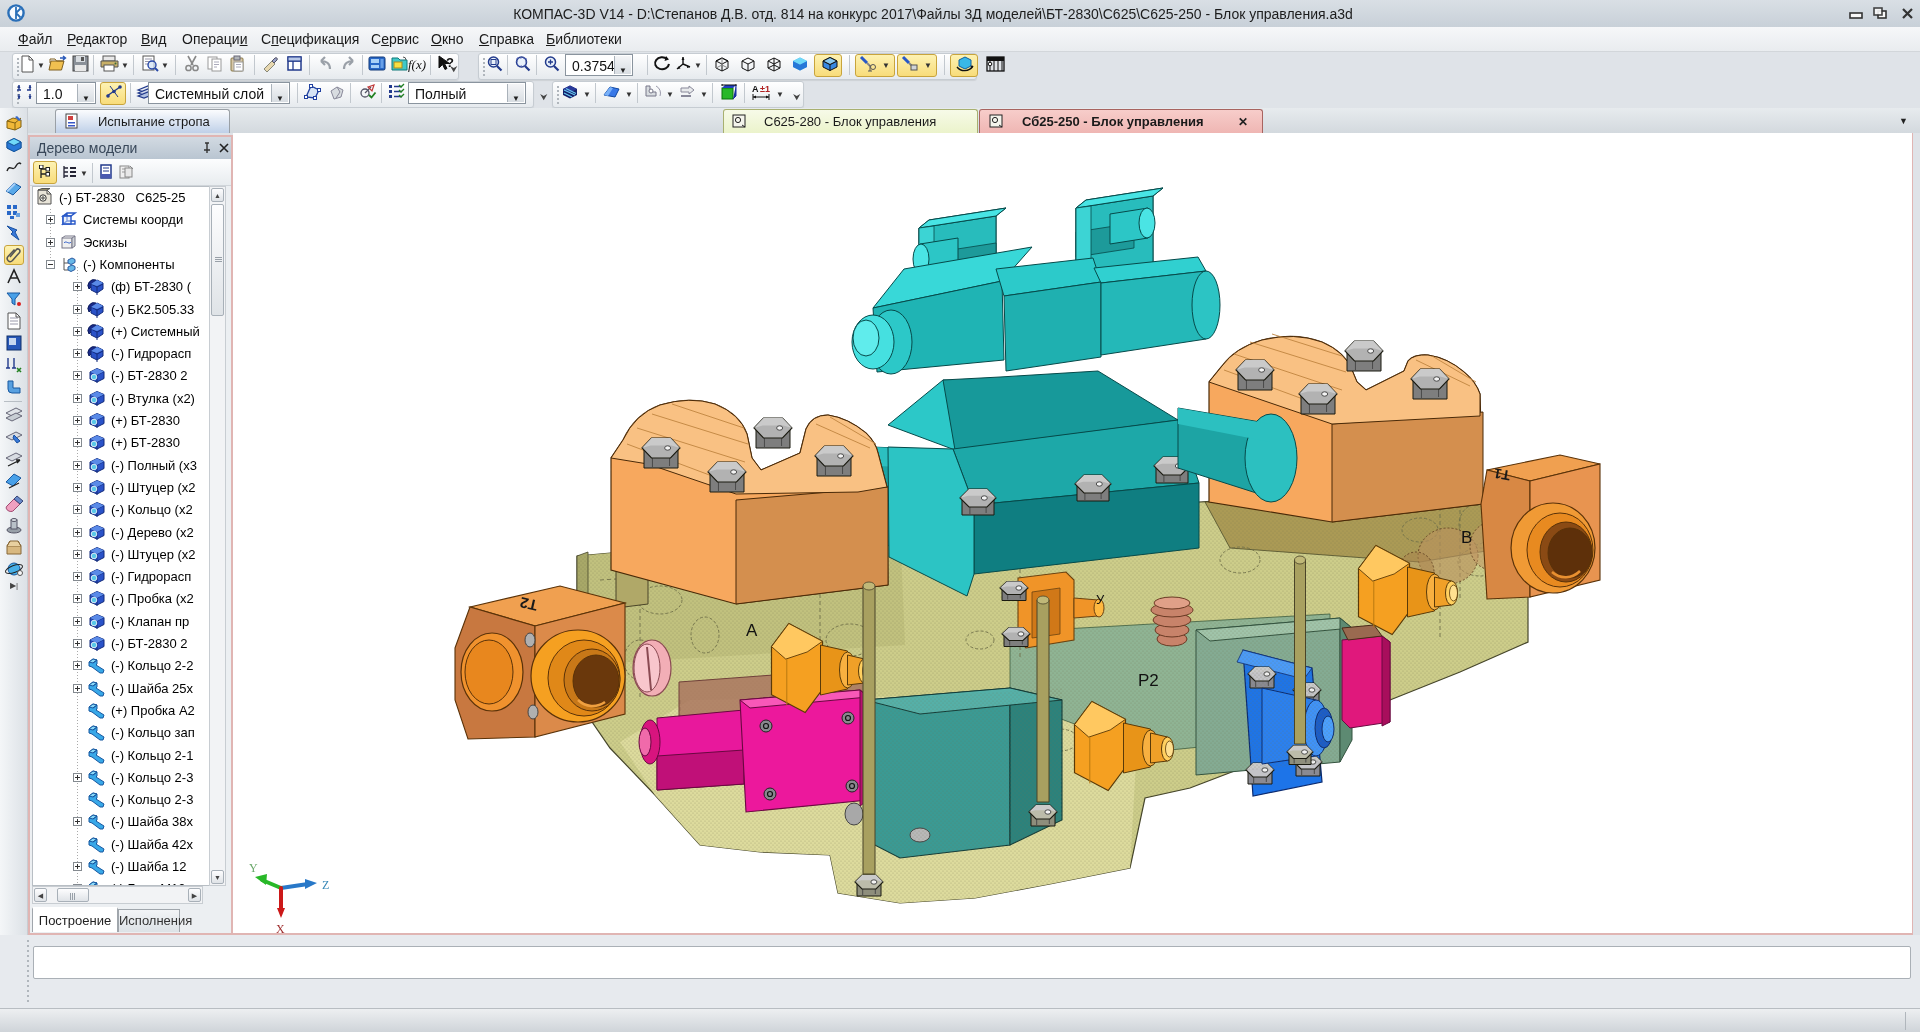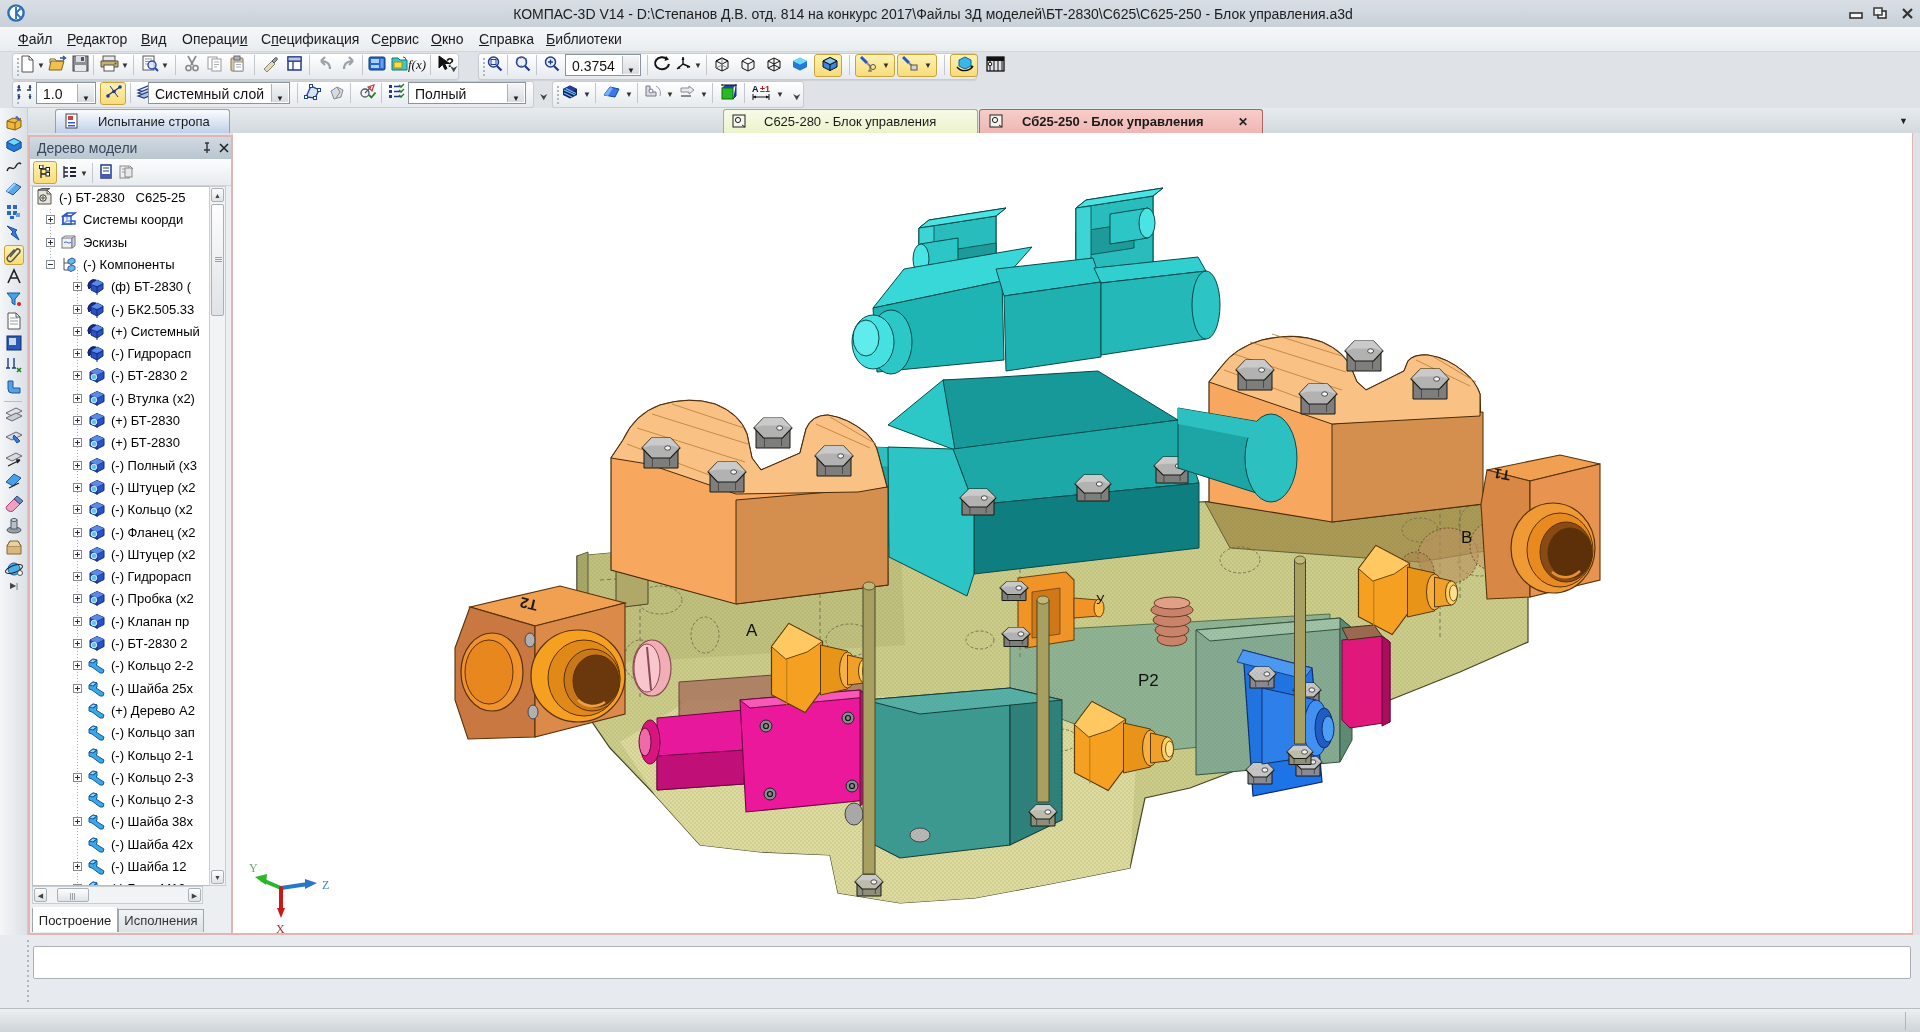--- a/index.html
+++ b/index.html
@@ -197,21 +197,21 @@
       <circle cx="7.5" cy="7" r="5" fill="#e8f0fa" stroke="#223a8c" stroke-width="1.5"></circle>
       <rect x="3" y="3" width="9" height="8" fill="none" stroke="#5868b8" stroke-dasharray="1.5 1.5"></rect>
       <path d="M11 11 l4.5 4.5" stroke="#223a8c" stroke-width="2.2"></path>
     </svg>
   <div class="tsep" style="left:536px"></div>
   <svg class="ticon" style="left:543px" width="18" height="18" viewBox="0 0 18 18">
       <circle cx="7.5" cy="7" r="5" fill="#e8f0fa" stroke="#223a8c" stroke-width="1.5"></circle>
       <path d="M5 7 h5 M7.5 4.5 v5" stroke="#223a8c" stroke-width="1.3"></path>
       <path d="M11 11 l4.5 4.5" stroke="#223a8c" stroke-width="2.2"></path>
     </svg>
-  <div class="combo" style="left:565px; width:76px;text-align:center;">
+  <div class="combo" style="left:565px; width:68px;text-align:center;">
       <span class="ctext">0.3754</span>
       <span class="cbtn"></span>
     </div>
   <div class="tsep" style="left:647px"></div>
   <svg class="ticon" style="left:653px" width="19" height="18" viewBox="0 0 19 18">
       <path d="M14 4 a7 6 0 1 0 2 5" fill="none" stroke="#111" stroke-width="2"></path>
       <path d="M13 1 l3 3.5 l-4.5 1.5" fill="#111"></path>
     </svg>
   <svg class="ticon" style="left:674px" width="18" height="18" viewBox="0 0 18 18">
       <path d="M9 9 L9 2 M9 9 L3 14 M9 9 L16 12" stroke="#111" stroke-width="1.4"></path>
@@ -995,21 +995,21 @@
         <span class="txt" style="left:78px">(-) Кольцо (х2</span>
       </div>
 <div class="trow" style="top:335px">
         <div class="pbox plus" style="left:40px;top:6px"></div>
         <svg class="abs" style="left:54px;top:2px" width="18" height="17" viewBox="0 0 18 17">
           <path d="M3 5 l7 -3.5 l7 3 v7 l-7 3.5 l-7 -3 z" fill="#2a52c8" stroke="#122a7a"></path>
           <path d="M3 5 l7 3 l7 -3.5 M10 8 v8" fill="none" stroke="#122a7a"></path>
           <path d="M3 5 l7 -3.5 l7 3 l-7 3.5 z" fill="#5a8ae8"></path>
           <circle cx="7" cy="10" r="2.8" fill="#58c8e8" stroke="#fff" stroke-width="0.8"></circle>
         </svg>
-        <span class="txt" style="left:78px">(-) Фланец (х2</span>
+        <span class="txt" style="left:78px">(-) Дерево (х2</span>
       </div>
 <div class="trow" style="top:357px">
         <div class="pbox plus" style="left:40px;top:6px"></div>
         <svg class="abs" style="left:54px;top:2px" width="18" height="17" viewBox="0 0 18 17">
           <path d="M3 5 l7 -3.5 l7 3 v7 l-7 3.5 l-7 -3 z" fill="#2a52c8" stroke="#122a7a"></path>
           <path d="M3 5 l7 3 l7 -3.5 M10 8 v8" fill="none" stroke="#122a7a"></path>
           <path d="M3 5 l7 -3.5 l7 3 l-7 3.5 z" fill="#5a8ae8"></path>
           <circle cx="7" cy="10" r="2.8" fill="#58c8e8" stroke="#fff" stroke-width="0.8"></circle>
         </svg>
         <span class="txt" style="left:78px">(-) Штуцер (х2</span>
@@ -1071,21 +1071,21 @@
           <path d="M6 6 l4 -3" stroke="#1858a0"></path>
         </svg>
         <span class="txt" style="left:78px">(-) Шайба 25х</span>
       </div>
 <div class="trow" style="top:513px">
         <svg class="abs" style="left:54px;top:2px" width="18" height="17" viewBox="0 0 18 17">
           <path d="M2 5 l4 -3 l4 1 v4 l-1 1 l8 5 l-1 3 l-3 0 l-8 -6 l-3 -1 z" fill="#38a8e8" stroke="#1858a0"></path>
           <path d="M2 5 l4 -3 l4 1 l-4 3 z" fill="#88d8f8" stroke="#1858a0"></path>
           <path d="M6 6 l4 -3" stroke="#1858a0"></path>
         </svg>
-        <span class="txt" style="left:78px">(+) Дерево А2</span>
+        <span class="txt" style="left:78px">(+) Пробка А2</span>
       </div>
 <div class="trow" style="top:535px">
         <svg class="abs" style="left:54px;top:2px" width="18" height="17" viewBox="0 0 18 17">
           <path d="M2 5 l4 -3 l4 1 v4 l-1 1 l8 5 l-1 3 l-3 0 l-8 -6 l-3 -1 z" fill="#38a8e8" stroke="#1858a0"></path>
           <path d="M2 5 l4 -3 l4 1 l-4 3 z" fill="#88d8f8" stroke="#1858a0"></path>
           <path d="M6 6 l4 -3" stroke="#1858a0"></path>
         </svg>
         <span class="txt" style="left:78px">(-) Кольцо зап</span>
       </div>
 <div class="trow" style="top:558px">
@@ -1158,21 +1158,21 @@
   </div>
   <div class="hscroll">
     <div class="sbtn" style="left:1px;top:1px;width:13px;height:14px;font-size:7px;line-height:14px">◀</div>
     <div class="sbtn" style="left:24px;top:1px;width:32px;height:14px;">
         <div style="position:absolute;left:12px;top:4px;width:1px;height:7px;background:#98a0a8;box-shadow:2px 0 #98a0a8,4px 0 #98a0a8"></div>
       </div>
     <div class="sbtn" style="right:1px;top:1px;width:13px;height:14px;font-size:7px;line-height:14px">▶</div>
   </div>
   <div class="tptabs">
     <div style="position:absolute;left:2px;top:0;width:86px;height:25px;background:#fff;border:1px solid #a0a6ac;border-top:2px solid #fff;border-bottom:none;text-align:center;padding-top:4px">Построение</div>
-    <div style="position:absolute;left:88px;top:2px;width:86px;height:23px;background:linear-gradient(#f2f4f6,#dde2e6);border:1px solid #a0a6ac;border-bottom:none;text-align:center;padding-top:3px;color:#333">Исполнения</div>
+    <div style="position:absolute;left:88px;top:2px;width:62px;height:23px;background:linear-gradient(#f2f4f6,#dde2e6);border:1px solid #a0a6ac;border-bottom:none;text-align:center;padding-top:3px;color:#333">Исполнения</div>
   </div>
 </div>
 
 <div class="proppanel">
   <div style="position:absolute;left:27px;top:5px;width:2px;height:62px;background-image:repeating-linear-gradient(#b0b6bc 0 2px, transparent 2px 5px)"></div>
   <div class="propbox"></div>
 </div>
 
 <div class="statusbar">
   <div style="position:absolute;right:14px;top:3px;width:1px;height:18px;background:#b0b6bc"></div>

